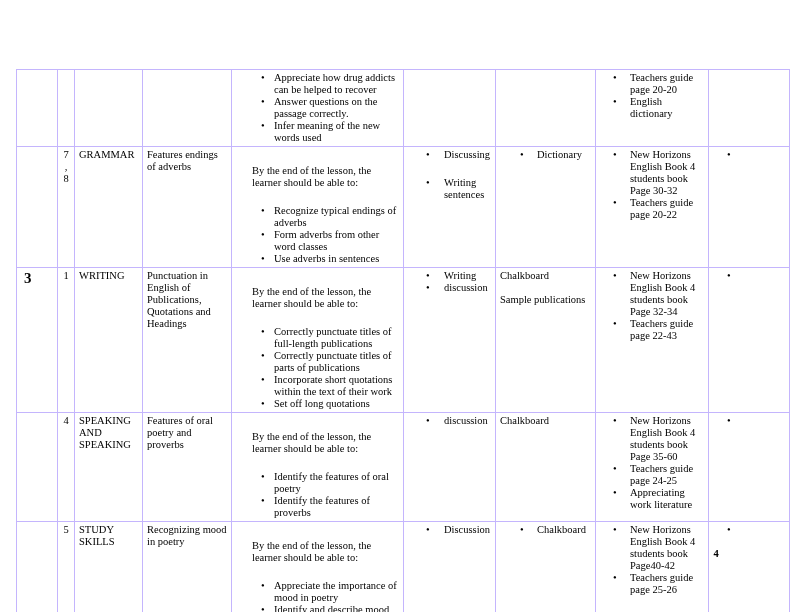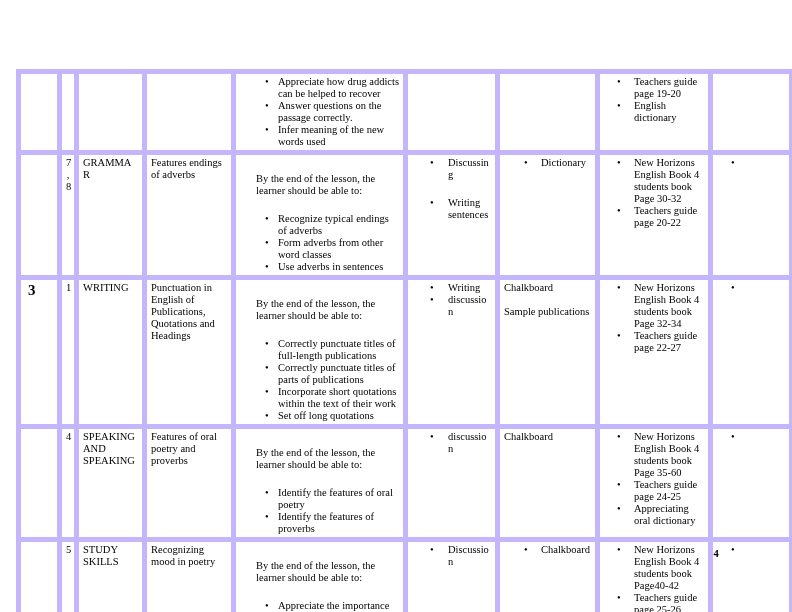--- a/index.html
+++ b/index.html
@@ -8,21 +8,21 @@
     background:#ffffff; color:#000;
     font-family:"Liberation Serif", "DejaVu Serif", serif;
     font-size:10.5px; line-height:12px;
   }
   .page { position:absolute; inset:0; background:#fff; }
   table.sow {
     position:absolute; left:16px; top:69px;
     border-collapse:collapse; table-layout:fixed; width:773px;
   }
   td {
-    border:5px solid #c4b5fd; vertical-align:top;
+    border:1px solid #c4b5fd; vertical-align:top;
     padding:2px 4px; overflow:hidden; word-wrap:break-word;
   }
   .week-num { font-weight:bold; font-size:15px; line-height:16px; padding-left:3px; }
   .lesson-val { display:block; white-space:pre-line; text-align:center; }
   .intro { margin:16px; }
   ul.blist { list-style:none; margin:0; padding:0; }
   ul.blist li { position:relative; }
   ul.blist li::before { content:"\2022"; position:absolute; }
   ul.obj li { padding-left:38px; } ul.obj li::before { left:25px; }
   ul.act li { padding-left:36px; } ul.act li::before { left:18px; }
@@ -63,21 +63,21 @@
             <ul class="blist obj">
               <li>Appreciate how drug addicts can be helped to recover</li>
               <li>Answer questions on the passage correctly.</li>
               <li>Infer meaning of the new words used</li>
             </ul>
           </td>
           <td></td>
           <td></td>
           <td>
             <ul class="blist ref">
-              <li>Teachers guide page 19-20</li>
+              <li>Teachers guide page 20-20</li>
               <li>English dictionary</li>
             </ul>
           </td>
           <td></td>
         </tr>
         <tr style="height: 89px;">
           <td></td>
           <td>
             <span class="lesson-val">7
 ,
@@ -139,21 +139,21 @@
             </ul>
           </td>
           <td>
             <div class="res-line">Chalkboard</div>
             <div class="res-line"></div>
             <div class="res-line">Sample publications</div>
           </td>
           <td>
             <ul class="blist ref">
               <li>New Horizons English Book 4 students book Page 32-34</li>
-              <li>Teachers guide page 22-27</li>
+              <li>Teachers guide page 22-43</li>
             </ul>
           </td>
           <td>
             <span class="remark-bullet">•</span>
           </td>
         </tr>
         <tr style="height: 94px;">
           <td></td>
           <td>
             <span class="lesson-val">4</span>
@@ -172,21 +172,21 @@
               <li>discussion</li>
             </ul>
           </td>
           <td>
             <div class="res-line">Chalkboard</div>
           </td>
           <td>
             <ul class="blist ref">
               <li>New Horizons English Book 4 students book Page 35-60</li>
               <li>Teachers guide page 24-25</li>
-              <li>Appreciating oral dictionary</li>
+              <li>Appreciating work literature</li>
             </ul>
           </td>
           <td>
             <span class="remark-bullet">•</span>
           </td>
         </tr>
         <tr style="height: 71px;">
           <td></td>
           <td>
             <span class="lesson-val">5</span>

